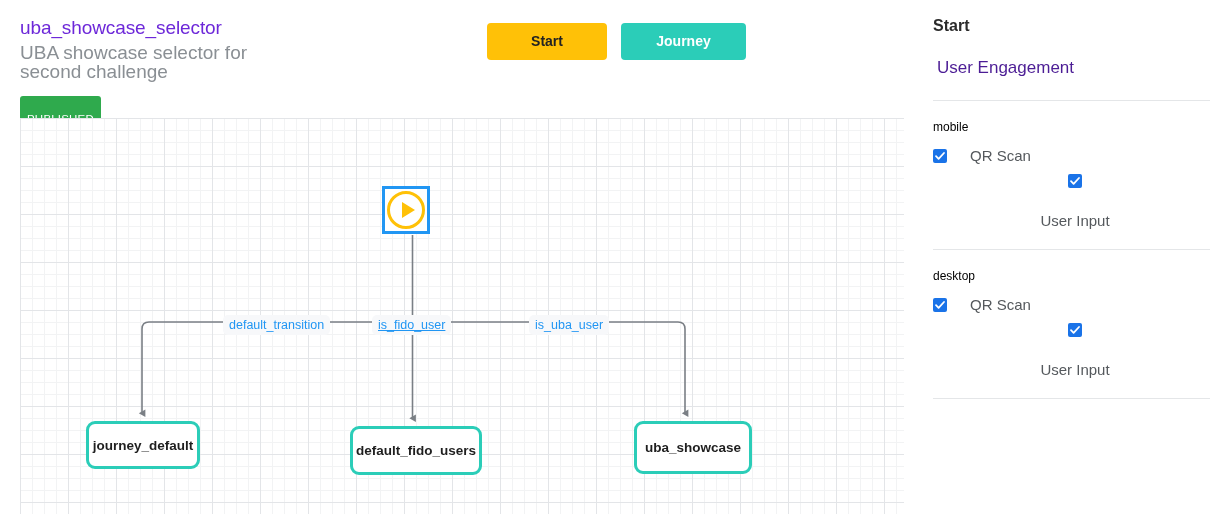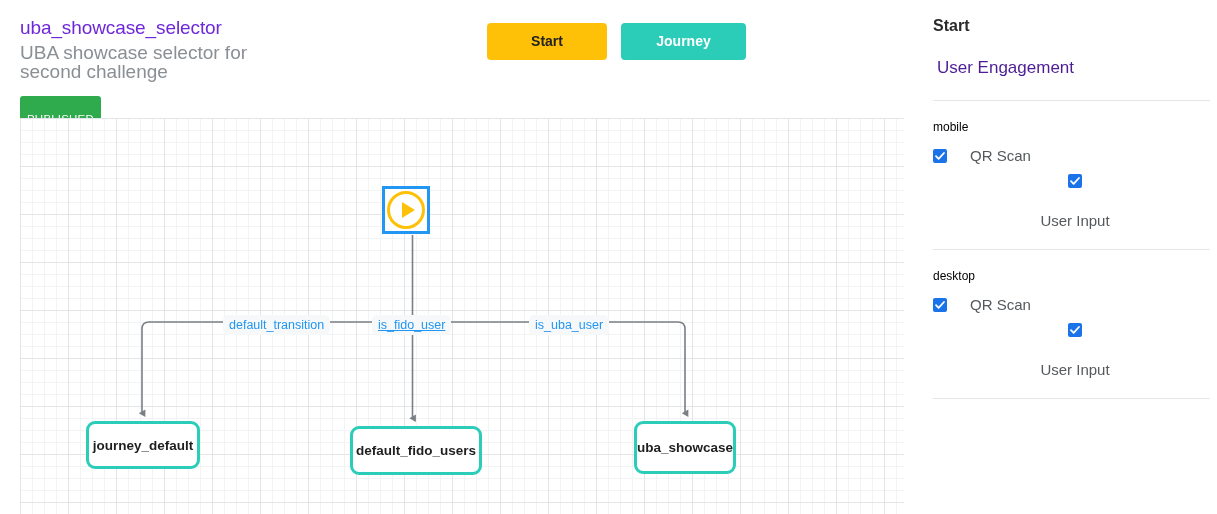--- a/index.html
+++ b/index.html
@@ -254,21 +254,21 @@
     <div class="edge-label" style="left:203px; top:197px;">default_transition</div>
     <div class="edge-label" style="left:352px; top:197px;text-decoration:underline;">is_fido_user</div>
     <div class="edge-label" style="left:489px; top:197px;margin-left:20px;">is_uba_user</div>
 
     <div class="node" style="left:66px; top:303px; width:114px; height:48px;">
       <span>journey_default</span>
     </div>
     <div class="node" style="left:330px; top:308px; width:132px; height:49px;">
       <span>default_fido_users</span>
     </div>
-    <div class="node" style="left:614px; top:303px; width:102px; height:53px;">
+    <div class="node" style="left:614px; top:303px; width:118px; height:53px;">
       <span>uba_showcase</span>
     </div>
 
   </div>
 
   <div class="sidebar">
     <div class="sb-title">Start</div>
     <div class="sb-subtitle">User Engagement</div>
     <hr class="sb-divider">
 

